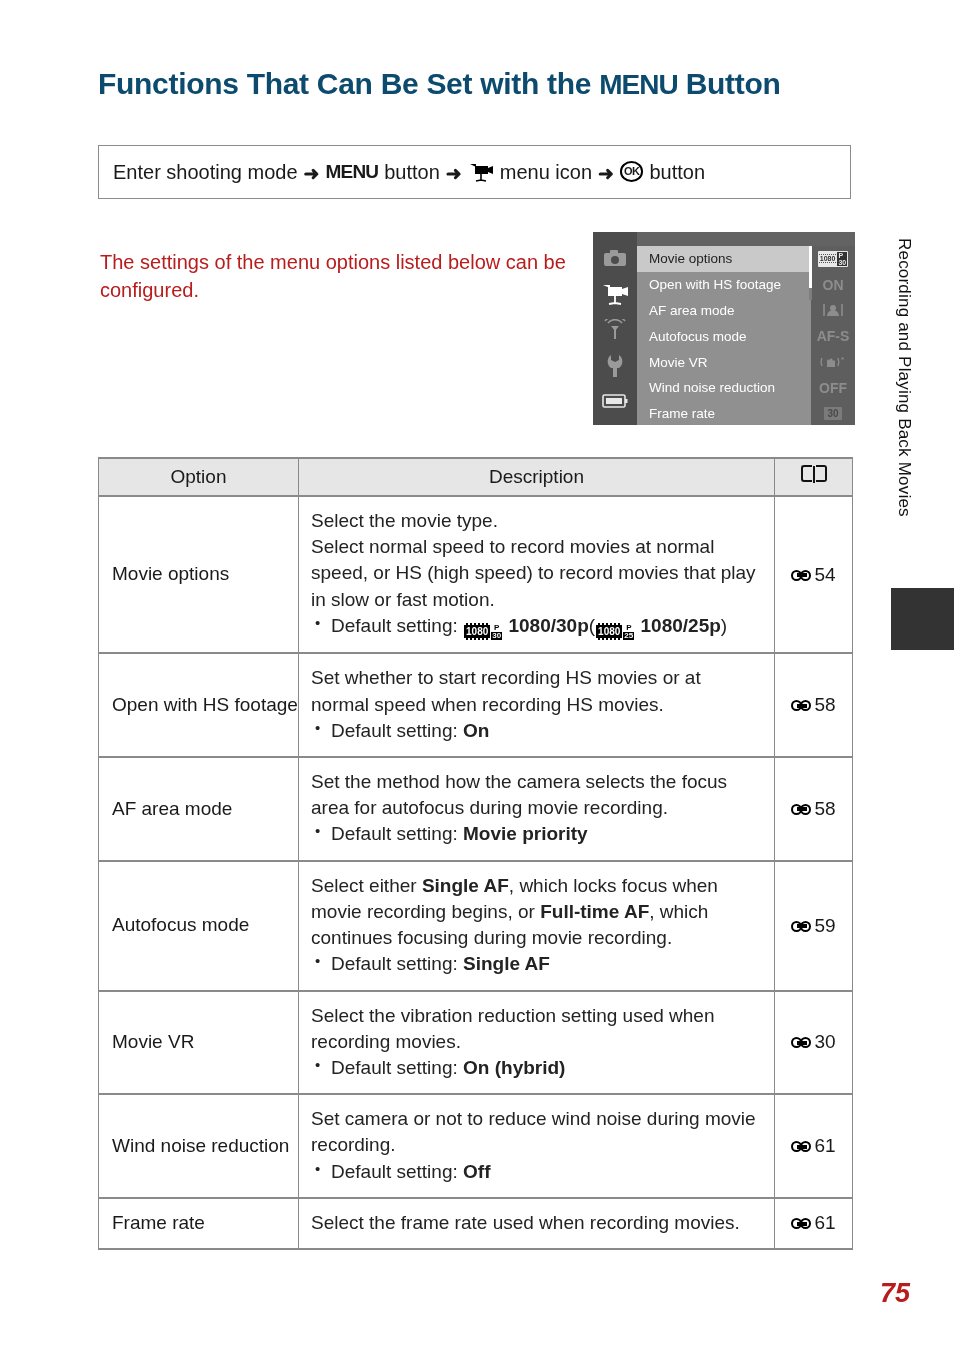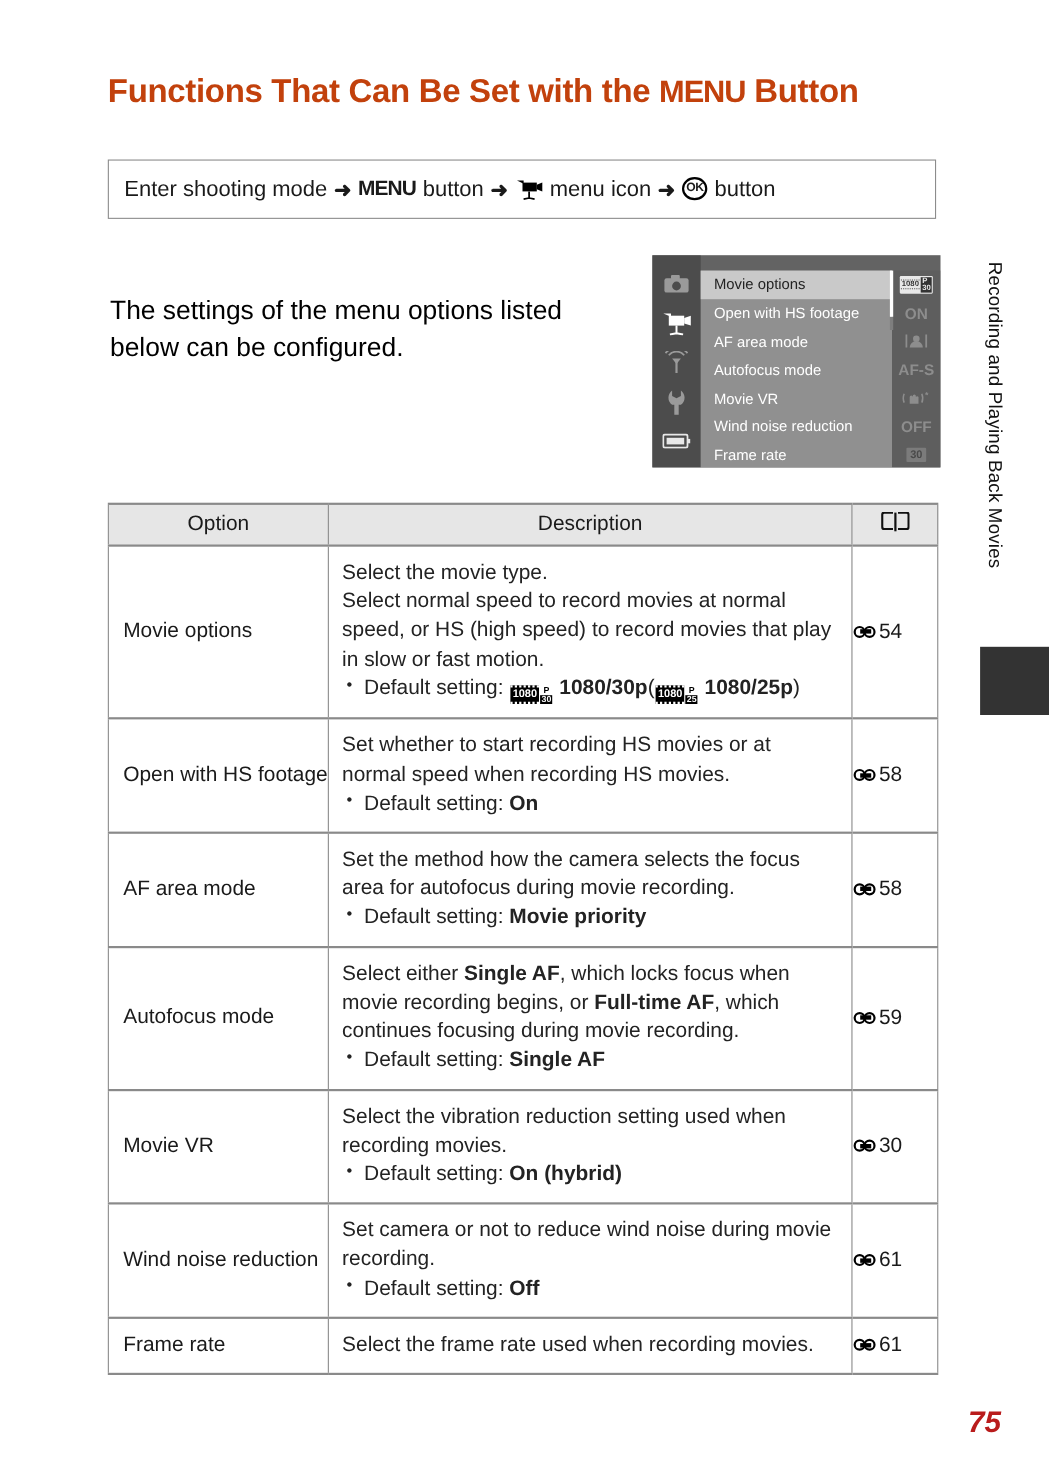--- a/index.html
+++ b/index.html
@@ -19,21 +19,21 @@
   
   #page-title {
     position: absolute;
     left: 98px;
     top: 44px;
     width: 720px;
     font-size: 30px;
     font-weight: bold;
     line-height: 1.32;
     letter-spacing: -0.3px;
-    color: #c2410c;
+    color: #0c4a6e;
   }
   #page-title .menu-word {
     font-family: "Liberation Sans Narrow", "Liberation Sans", sans-serif;
     font-weight: bold;
     letter-spacing: -1px;
     font-size: 28px;
   }
 
   
   #nav-box {
@@ -78,25 +78,25 @@
     padding: 3px 2px 3px 2px;
     letter-spacing: -0.5px;
     position: relative;
     top: -1px;
   }
 
   
   #intro-text {
     position: absolute;
     left: 100px;
-    top: 242px;
+    top: 228px;
     width: 470px;
-    font-size: 24px;
+    font-size: 20px;
     line-height: 1.42;
-    color: #000000;
+    color: #b91c1c;
   }
 
   
   #lcd {
     position: absolute;
     left: 593px;
     top: 232px;
     width: 262px;
     height: 193px;
     background: #636363;
@@ -240,21 +240,21 @@
     padding: 10px 0 10px 13px;
     line-height: 1.3;
   }
   td.desc-cell {
     font-size: 19px;
     padding: 11px 12px 12px 12px;
     line-height: 1.38;
     color: #232323;
   }
   td.ref-cell {
-    text-align: left;
+    text-align: center;
     font-size: 19px;
     white-space: nowrap;
   }
   .desc-line { display: block; }
   .bullet-line {
     display: block;
     padding-left: 20px;
     position: relative;
   }
   .bullet-line::before {

